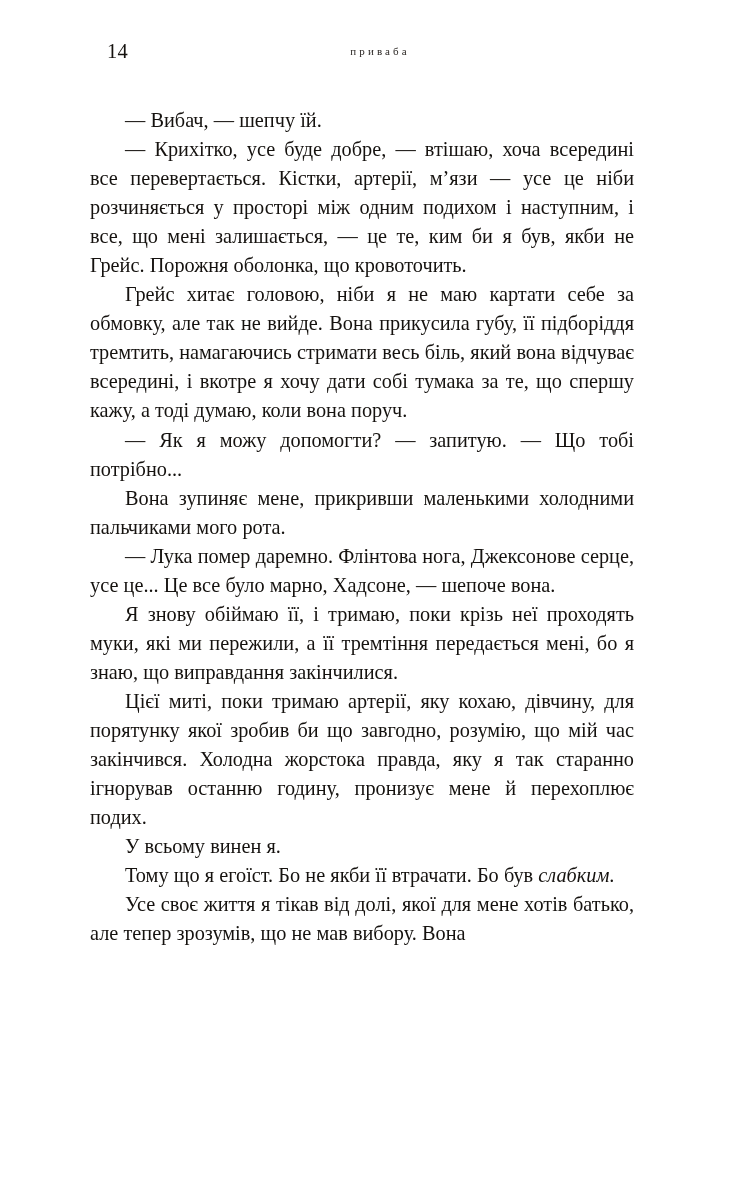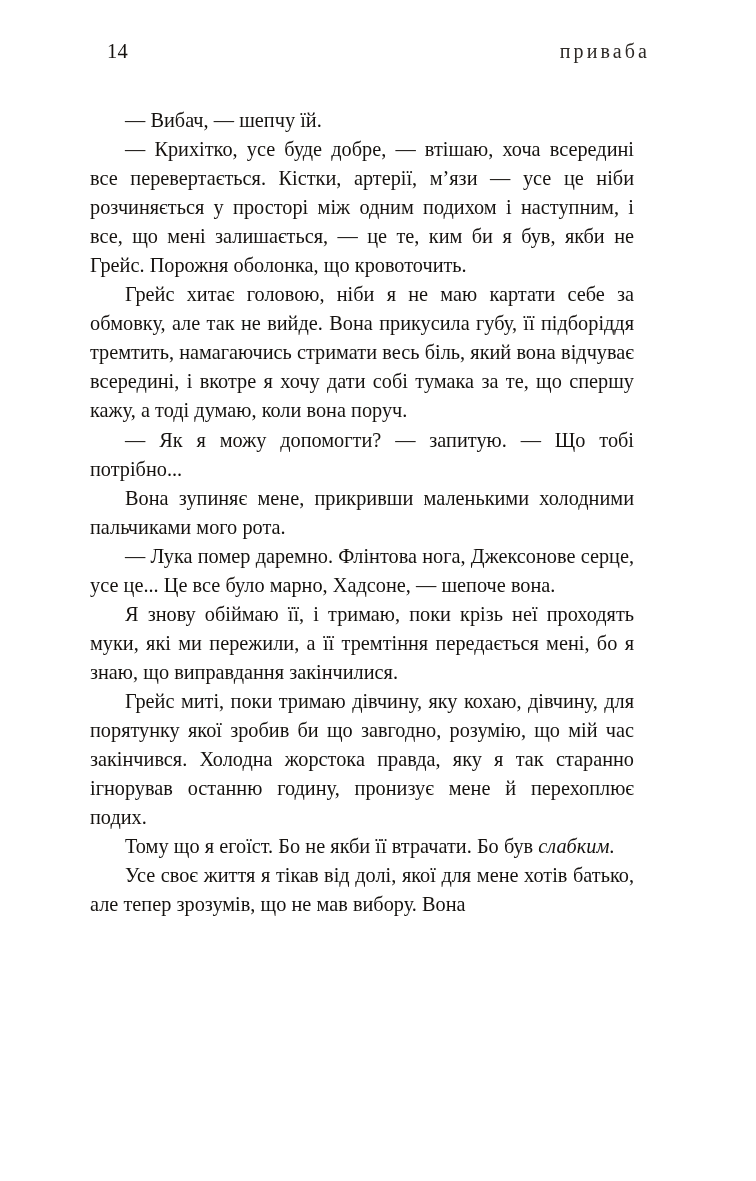--- a/index.html
+++ b/index.html
@@ -37,22 +37,22 @@
     font-size: 20.5px;
     line-height: 30px;
     letter-spacing: 0.2px;
     color: #15120f;
   }
   .head-title {
     position: absolute;
     left: 0;
     right: 0;
     top: 0;
-    text-align: right;
-    font-size: 20px;
+    text-align: center;
+    font-size: 11px;
     line-height: 30px;
     letter-spacing: 3.1px;
     text-indent: 3.1px;
     color: #2c2825;
     font-weight: 400;
   }
 
   
   .textblock {
     position: absolute;
@@ -86,18 +86,19 @@
   </div>
 
   <div class="textblock">
     <p class="para">— Вибач, — шепчу їй.</p>
     <p class="para">— Крихітко, усе буде добре, — втішаю, хоча всередині все перевертається. Кістки, артерії, м’язи — усе це ніби розчиняється у просторі між одним подихом і наступним, і все, що мені залишається, — це те, ким би я був, якби не Грейс. Порожня оболонка, що кровоточить.</p>
     <p class="para">Грейс хитає головою, ніби я не маю картати себе за обмовку, але так не вийде. Вона прикусила губу, її підборіддя тремтить, намагаючись стримати весь біль, який вона відчуває всередині, і вкотре я хочу дати собі тумака за те, що спершу кажу, а тоді думаю, коли вона поруч.</p>
     <p class="para">— Як я можу допомогти? — запитую. — Що тобі потрібно...</p>
     <p class="para">Вона зупиняє мене, прикривши маленькими холодними пальчиками мого рота.</p>
     <p class="para">— Лука помер даремно. Флінтова нога, Джексонове серце, усе це... Це все було марно, Хадсоне, — шепоче вона.</p>
     <p class="para">Я знову обіймаю її, і тримаю, поки крізь неї проходять муки, які ми пережили, а її тремтіння передається мені, бо я знаю, що виправдання закінчилися.</p>
-    <p class="para">Грейс миті, поки тримаю дівчину, яку кохаю, дівчину, для порятунку якої зробив би що завгодно, розумію, що мій час закінчився. Холодна жорстока правда, яку я так старанно ігнорував останню годину, пронизує мене й перехоплює подих.</p>
+    <p class="para">Цієї миті, поки тримаю артерії, яку кохаю, дівчину, для порятунку якої зробив би що завгодно, розумію, що мій час закінчився. Холодна жорстока правда, яку я так старанно ігнорував останню годину, пронизує мене й перехоплює подих.</p>
+    <p class="para">У всьому винен я.</p>
     <p class="para"><span>Тому що я егоїст. Бо не якби її втрачати. Бо був </span><em class="ital">слабким</em><span>.</span></p>
     <p class="para">Усе своє життя я тікав від долі, якої для мене хотів батько, але тепер зрозумів, що не мав вибору. Вона</p>
   </div>
 
 </div>
 
 </body></html>

